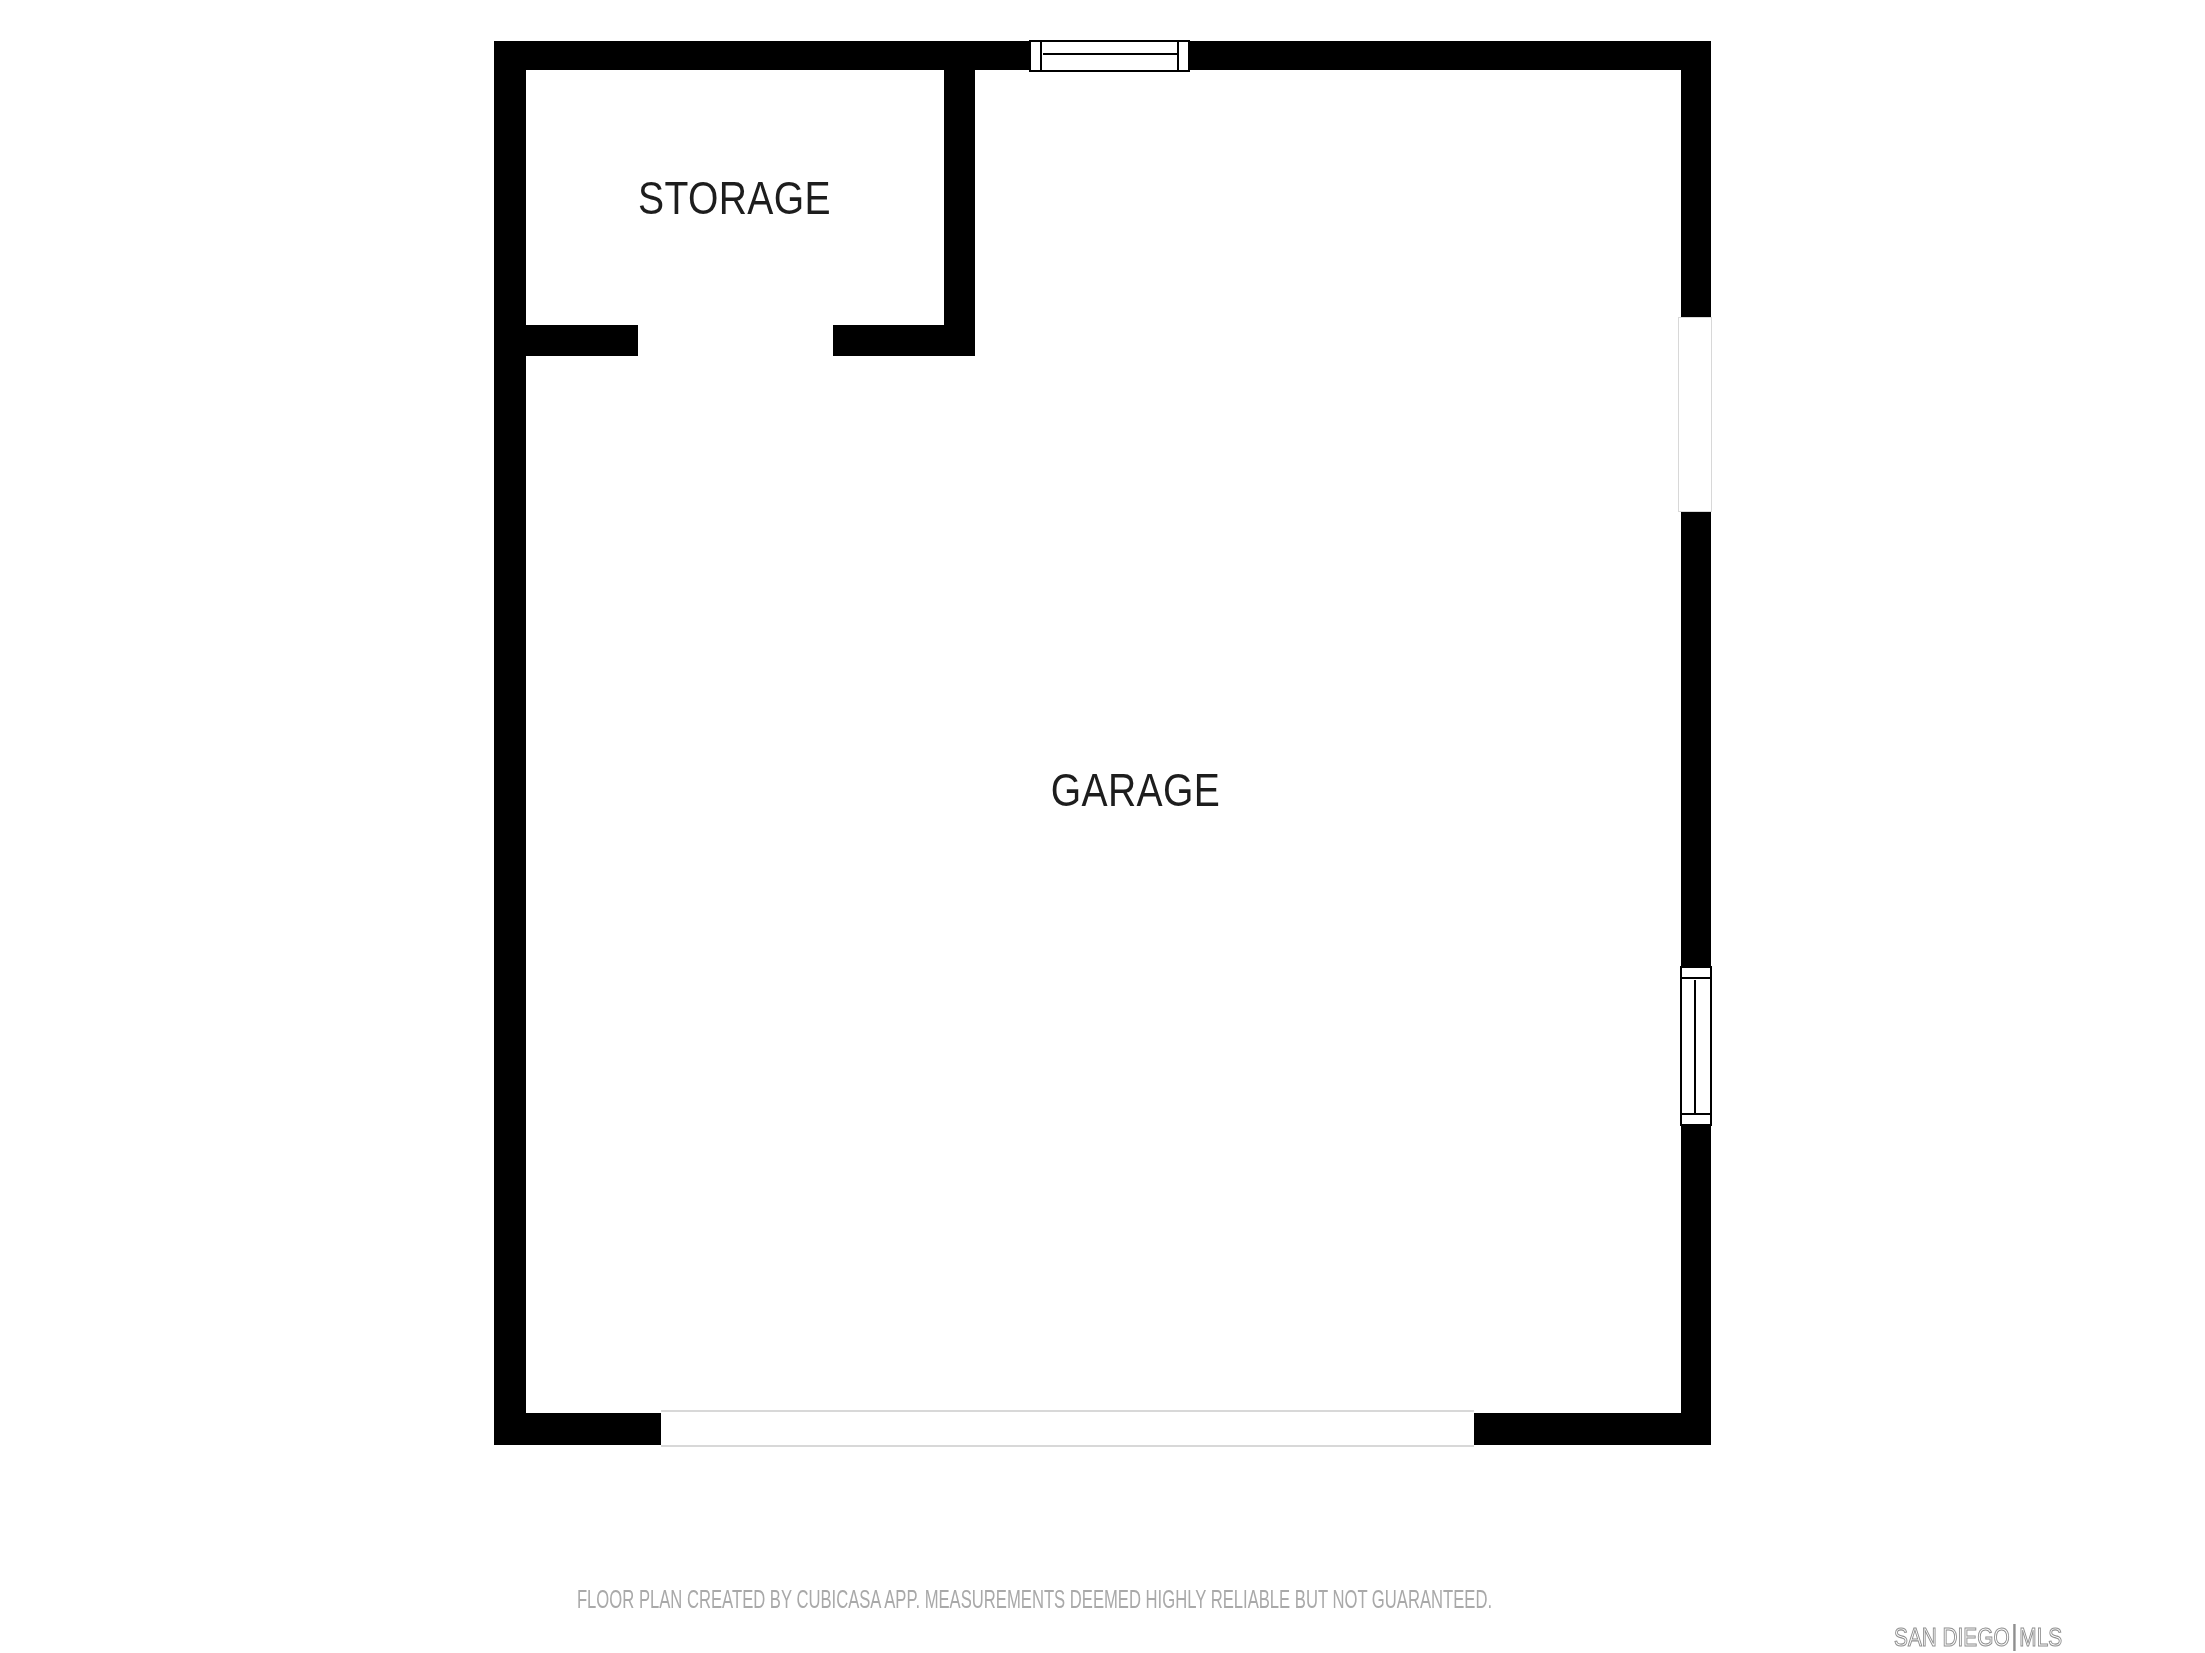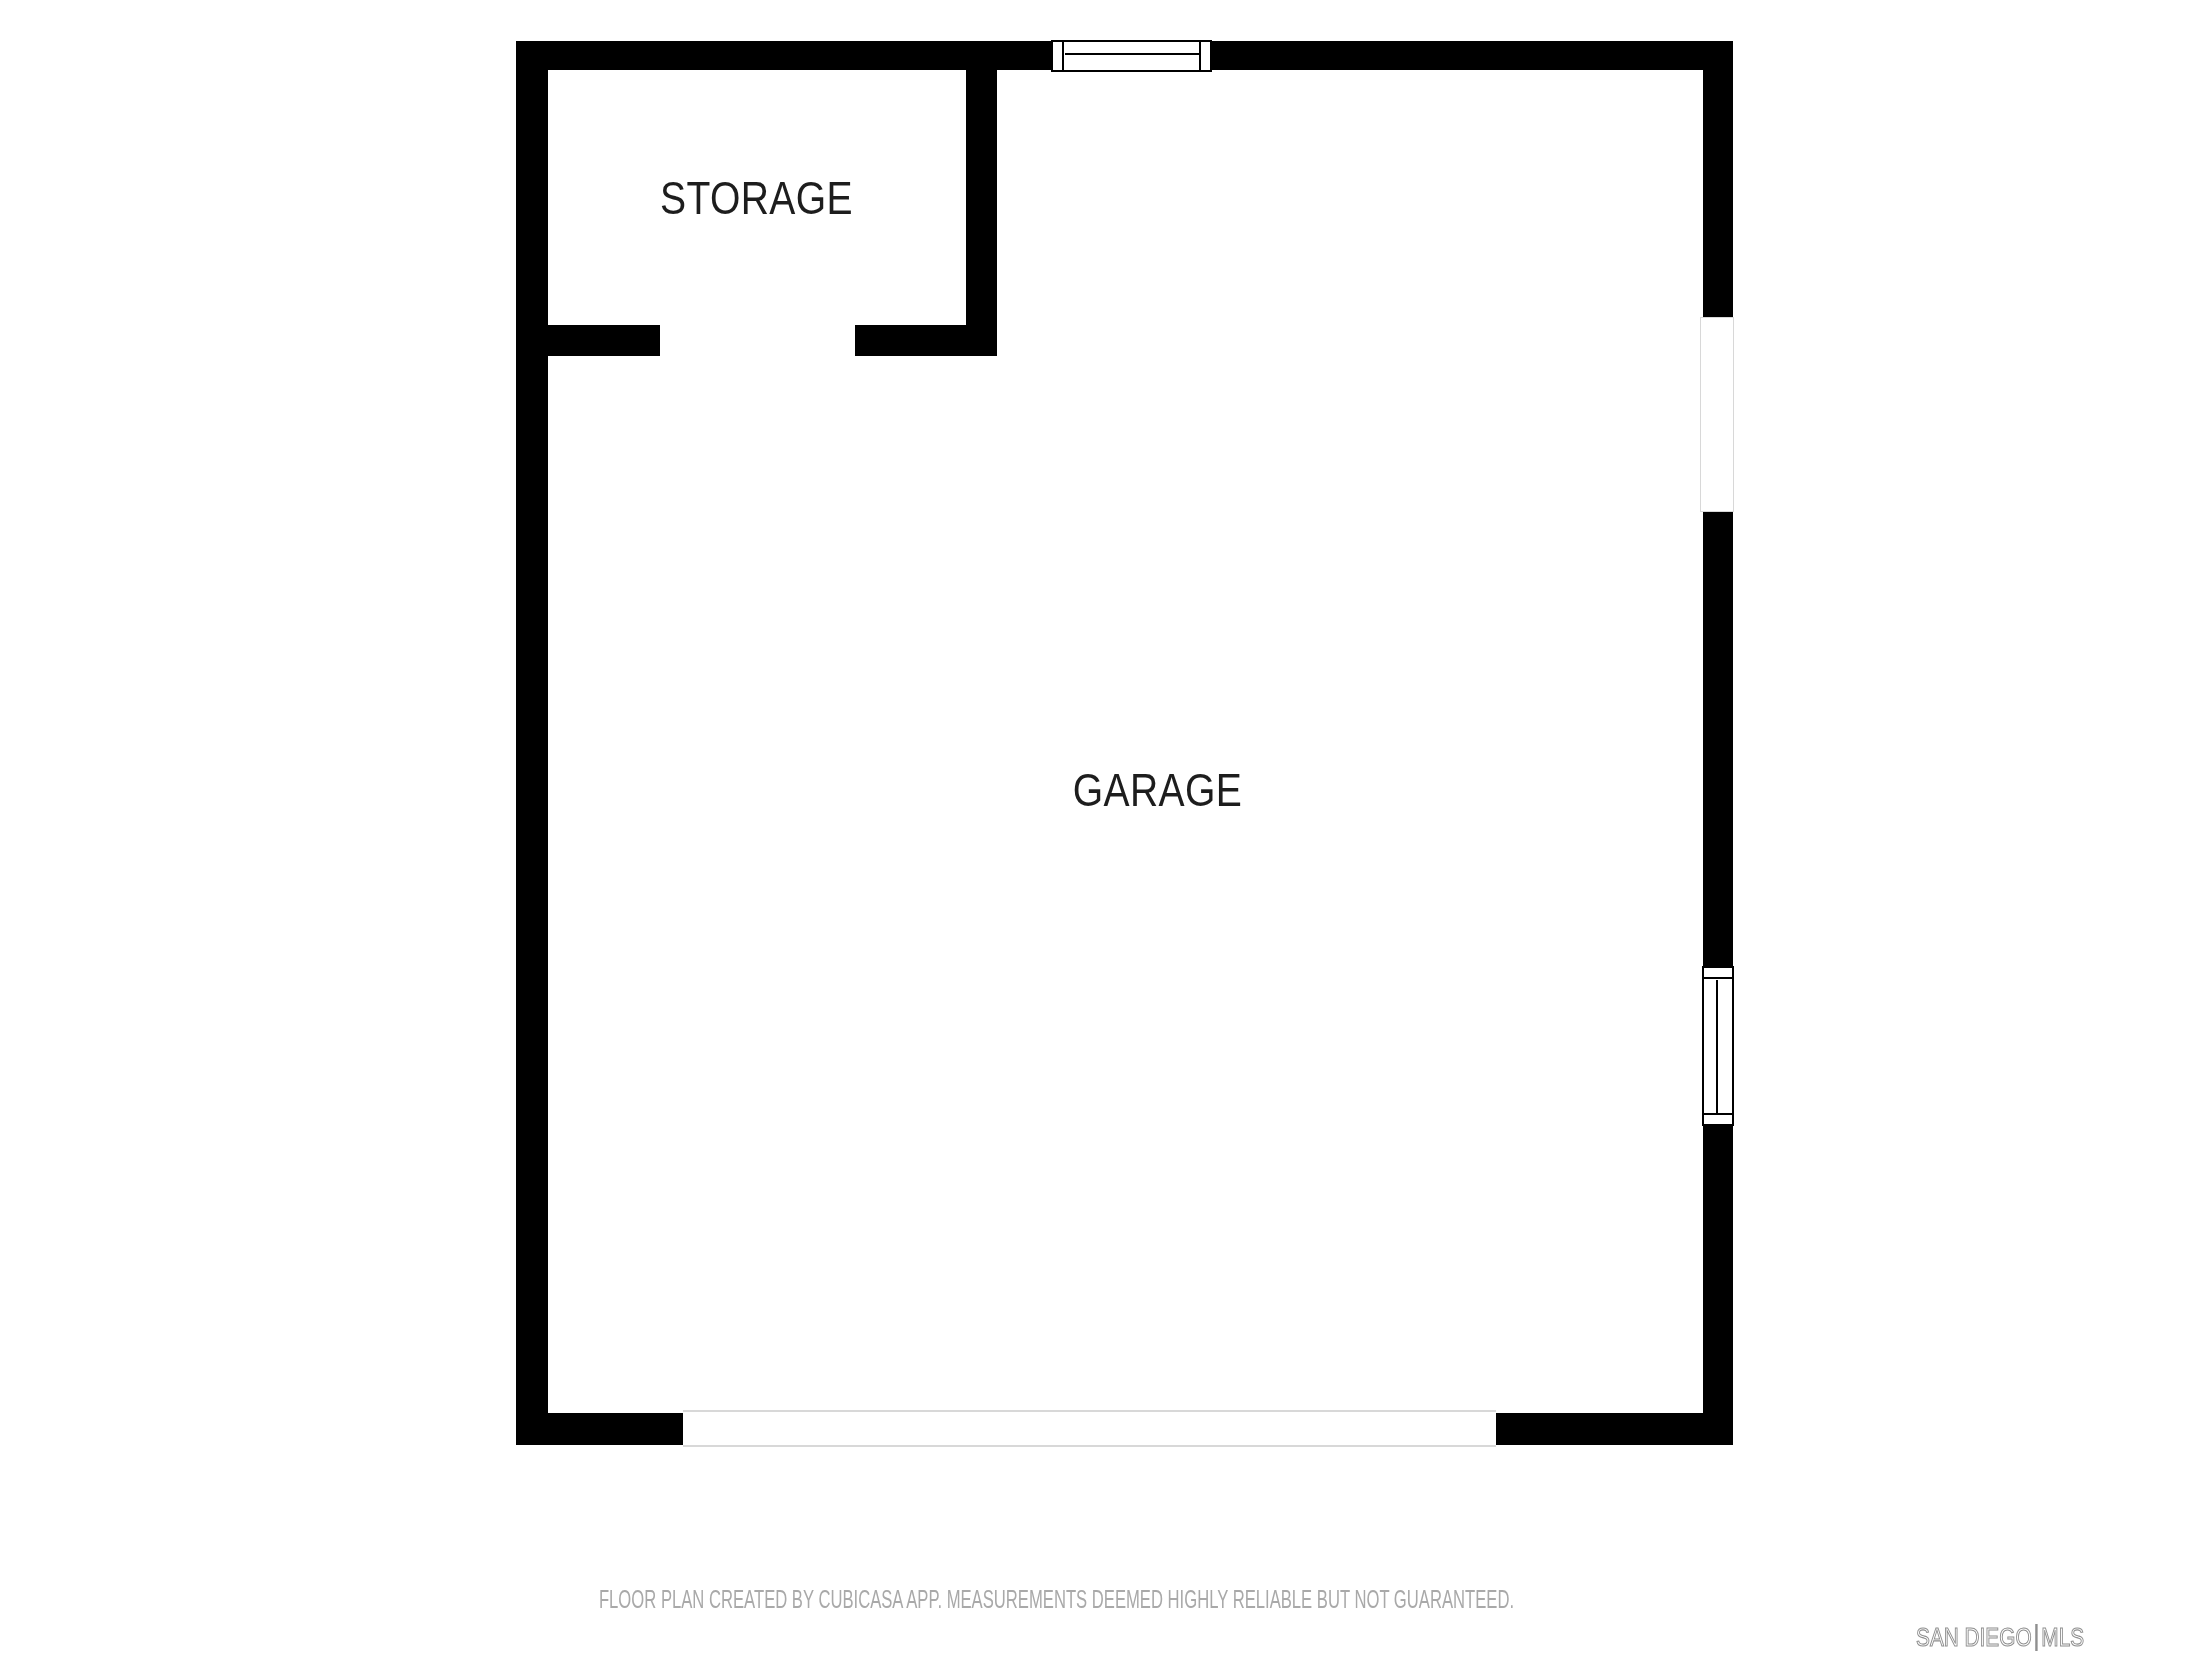--- a/index.html
+++ b/index.html
@@ -9,21 +9,20 @@
     height: 1654px;
     background: var(--background, #ffffff);
     font-family: "Liberation Sans", sans-serif;
     overflow: hidden;
   }
   .canvas {
     position: relative;
     width: 2069px;
     height: 1654px;
     background: var(--background, #ffffff);
-    margin-left: 22px;
   }
   
   .wall {
     position: absolute;
     background: var(--wall, #000000);
   }
   #wall-top          { left: 494px;  top: 41px;   width: 1217px; height: 29px; }
   #wall-left         { left: 494px;  top: 41px;   width: 32px;   height: 1403px; }
   #wall-right        { left: 1681px; top: 41px;   width: 30px;   height: 1403px; }
   #wall-bottom       { left: 494px;  top: 1413px; width: 1217px; height: 32px; }

